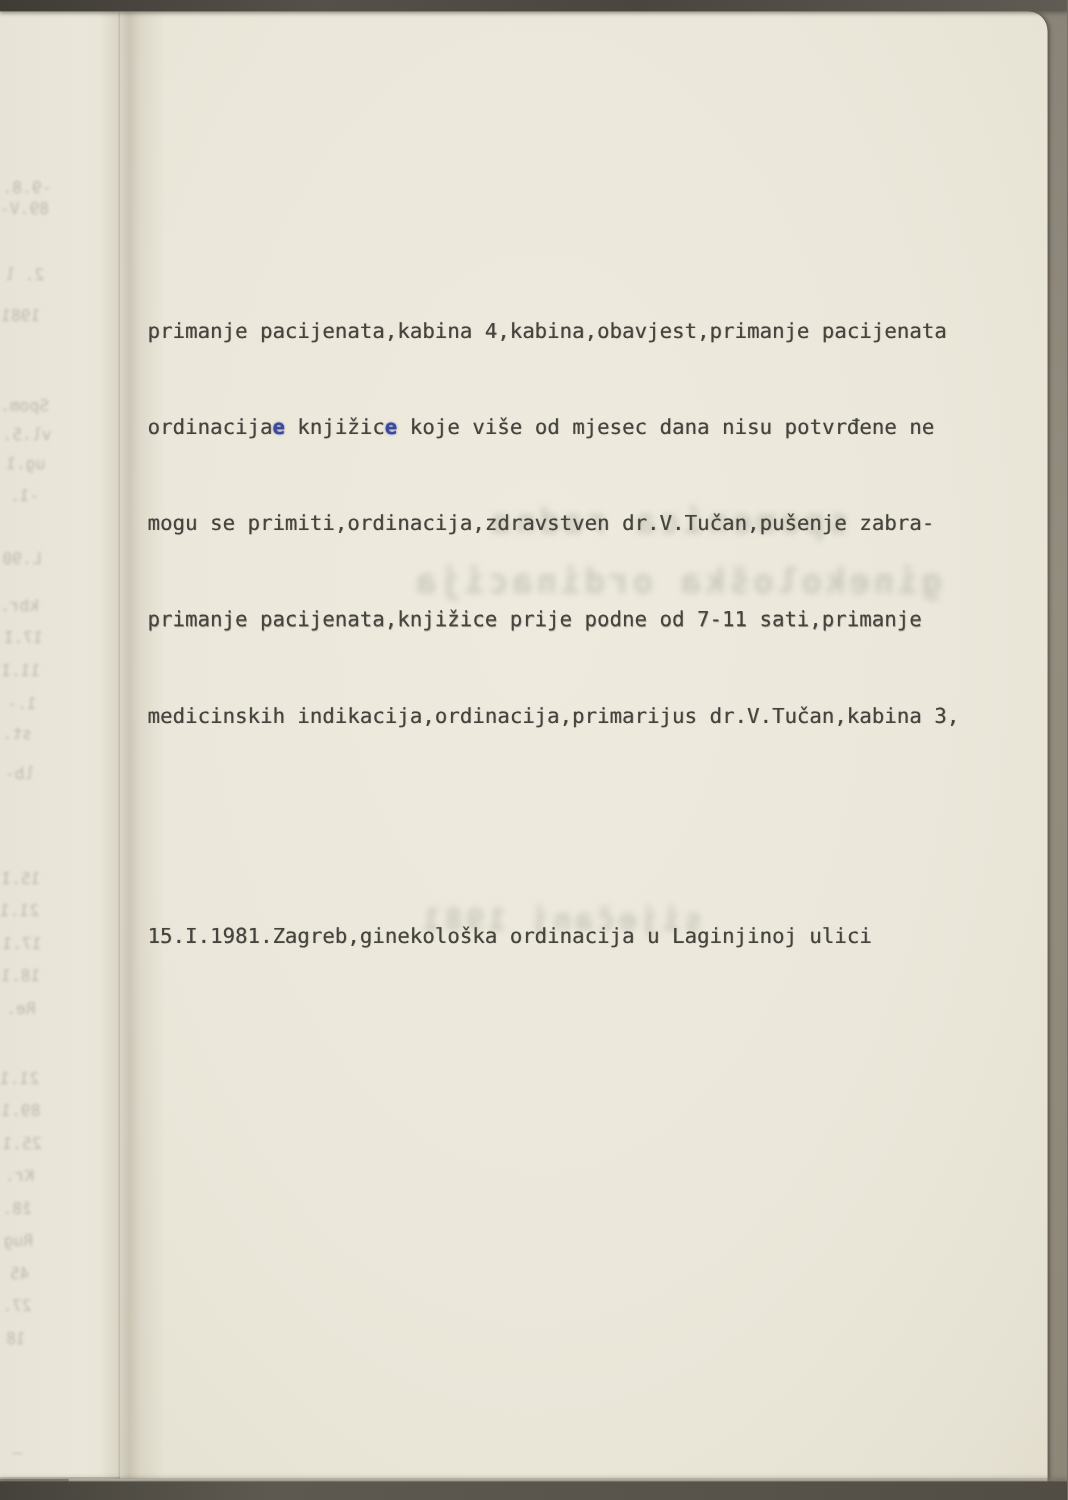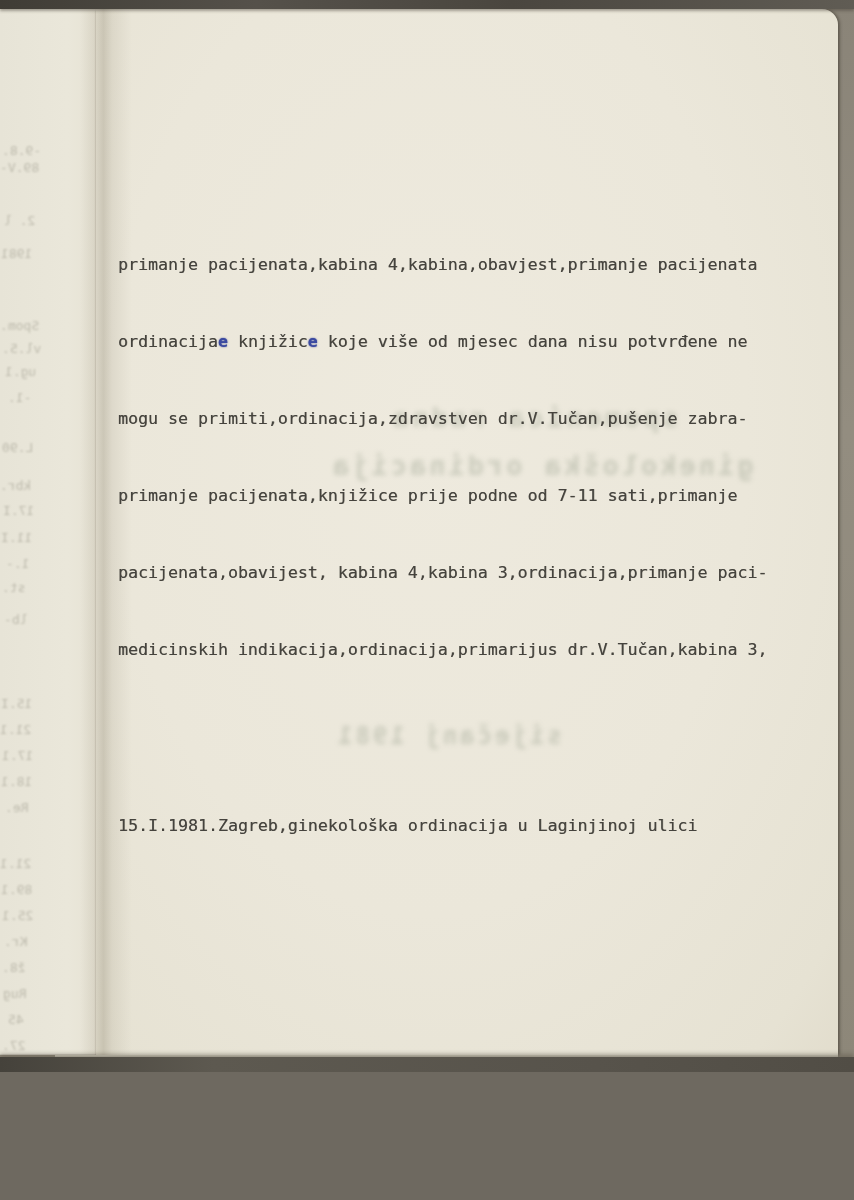--- a/index.html
+++ b/index.html
@@ -3,21 +3,21 @@
 <meta charset="utf-8">
 <style>
   html,body{margin:0;padding:0;}
   body{
     width:854px;height:1200px;
     font-family:"DejaVu Sans Mono", monospace;
     background:#6e6960;
     overflow:hidden;
   }
   .scan{
-    position:relative;width:854px;height:1072px;
+    position:relative;width:854px;height:1200px;
     background:linear-gradient(180deg,#8a8478 0%,#938d80 40%,#8d8779 100%);
     overflow:hidden;
   }
   .band-top{
     position:absolute;left:0;top:0;width:854px;height:9px;
     background:linear-gradient(90deg,#3f3c35,#55514a 30%,#4a463f 60%,#605c54 100%);
     box-shadow:0 2px 3px rgba(70,65,55,.45);
     z-index:6;
   }
   .band-bottom{
@@ -143,21 +143,20 @@
       <span class="ghost" style="left: 330px; top: 450px; font-size: 27px;">ginekološka ordinacija</span>
       <span class="ghost" style="left: 335px; top: 722px; font-size: 24px;">siječanj 1981</span>
     </div>
 
   <div class="text-block">
     <div class="para">
       <div class="tl">primanje pacijenata,kabina 4,kabina,obavjest,primanje pacijenata</div>
       <div class="tl"><span>ordinacija</span><span class="blue">e</span><span> knjižic</span><span class="blue">e</span><span> koje više od mjesec dana nisu potvrđene ne</span></div>
       <div class="tl">mogu se primiti,ordinacija,zdravstven dr.V.Tučan,pušenje zabra-</div>
       <div class="tl">primanje pacijenata,knjižice prije podne od 7-11 sati,primanje</div>
-      <div class="tl">pacijenata,obavijest, kabina 4,kabina 3,ordinacija,primanje paci-</div>
       <div class="tl">medicinskih indikacija,ordinacija,primarijus dr.V.Tučan,kabina 3,</div>
     </div>
 
     <div class="tl gap22">15.I.1981.Zagreb,ginekološka ordinacija u Laginjinoj ulici</div>
 
     
 
     
   </div>
 

